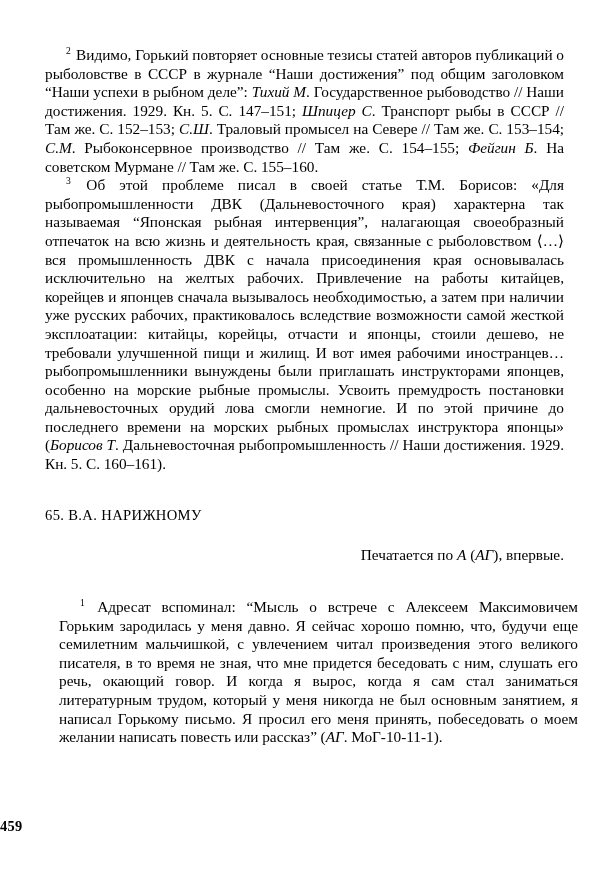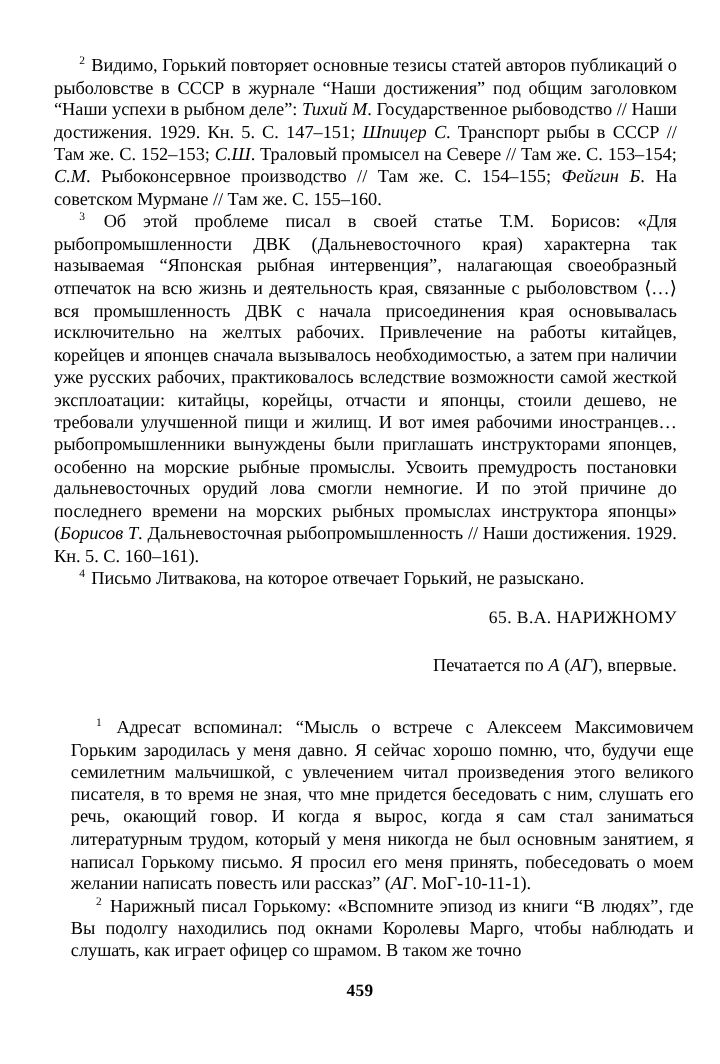--- a/index.html
+++ b/index.html
@@ -66,21 +66,21 @@
     left: 45px;
     top: 506px;
     width: 519px;
   }
   h2.section-heading {
     margin: 0;
     padding: 0;
     font-size: 14.6px;
     line-height: 19px;
     font-weight: normal;
-    text-align: right;
+    text-align: left;
     letter-spacing: 0.35px;
   }
 
   .pubnote {
     position: absolute;
     left: 45px;
     top: 546px;
     width: 519px;
   }
   .pubnote p {
@@ -97,53 +97,50 @@
     left: 59px;
     top: 598px;
     width: 519px;
   }
 
   .folio {
     position: absolute;
     left: 0;
     top: 818px;
     width: 600px;
-    text-align: center;
     font-size: 14.4px;
     font-weight: bold;
     line-height: 17px;
     letter-spacing: 0.3px;
   }
 </style>
 </head>
 <body>
 
 <div class="page">
 
   <div class="text-block">
 
     <p class="para indent"><sup class="fn">2</sup> Видимо, Горький повторяет основные тезисы статей авторов публикаций о рыболовстве в СССР в журнале “Наши достижения” под общим заголовком “Наши успехи в рыбном деле”: <i>Тихий М</i>. Государственное рыбоводство // Наши достижения. 1929. Кн. 5. С. 147–151; <i>Шпицер С</i>. Транспорт рыбы в СССР // Там же. С. 152–153; <i>С.Ш</i>. Траловый промысел на Севере // Там же. С. 153–154; <i>С.М</i>. Рыбоконсервное производство // Там же. С. 154–155; <i>Фейгин Б</i>. На советском Мурмане // Там же. С. 155–160.</p>
 
     <p class="para indent"><sup class="fn">3</sup> Об этой проблеме писал в своей статье Т.М. Борисов: «Для рыбопромышленности ДВК (Дальневосточного края) характерна так называемая “Японская рыбная интервенция”, налагающая своеобразный отпечаток на всю жизнь и деятельность края, связанные с рыболовством ⟨…⟩ вся промышленность ДВК с начала присоединения края основывалась исключительно на желтых рабочих. Привлечение на работы китайцев, корейцев и японцев сначала вызывалось необходимостью, а затем при наличии уже русских рабочих, практиковалось вследствие возможности самой жесткой эксплоатации: китайцы, корейцы, отчасти и японцы, стоили дешево, не требовали улучшенной пищи и жилищ. И вот имея рабочими иностранцев… рыбопромышленники вынуждены были приглашать инструкторами японцев, особенно на морские рыбные промыслы. Усвоить премудрость постановки дальневосточных орудий лова смогли немногие. И по этой причине до последнего времени на морских рыбных промыслах инструктора японцы» (<i>Борисов Т</i>. Дальневосточная рыбопромышленность // Наши достижения. 1929. Кн. 5. С. 160–161).</p>
 
-    <p class="para indent"><sup class="fn">4</sup> Письмо Литвакова, на которое отвечает Горький, не разыскано.</p>
 
   </div>
 
   <div class="heading-wrap">
     <h2 class="section-heading">65. В.А. НАРИЖНОМУ</h2>
   </div>
 
   <div class="pubnote">
     <p>Печатается по <i>А</i> (<i>АГ</i>), впервые.</p>
   </div>
 
   <div class="notes-block">
 
     <p class="para indent"><sup class="fn">1</sup> Адресат вспоминал: “Мысль о встрече с Алексеем Максимовичем Горьким зародилась у меня давно. Я сейчас хорошо помню, что, будучи еще семилетним мальчишкой, с увлечением читал произведения этого великого писателя, в то время не зная, что мне придется беседовать с ним, слушать его речь, окающий говор. И когда я вырос, когда я сам стал заниматься литературным трудом, который у меня никогда не был основным занятием, я написал Горькому письмо. Я просил его меня принять, побеседовать о моем желании написать повесть или рассказ” (<i>АГ</i>. МоГ-10-11-1).</p>
 
-    <p class="para indent"><sup class="fn">2</sup> Нарижный писал Горькому: «Вспомните эпизод из книги “В людях”, где Вы подолгу находились под окнами Королевы Марго, чтобы наблюдать и слушать, как играет офицер со шрамом. В таком же точно</p>
 
   </div>
 
   <div class="folio">459</div>
 
 </div>
 
 </body></html>

